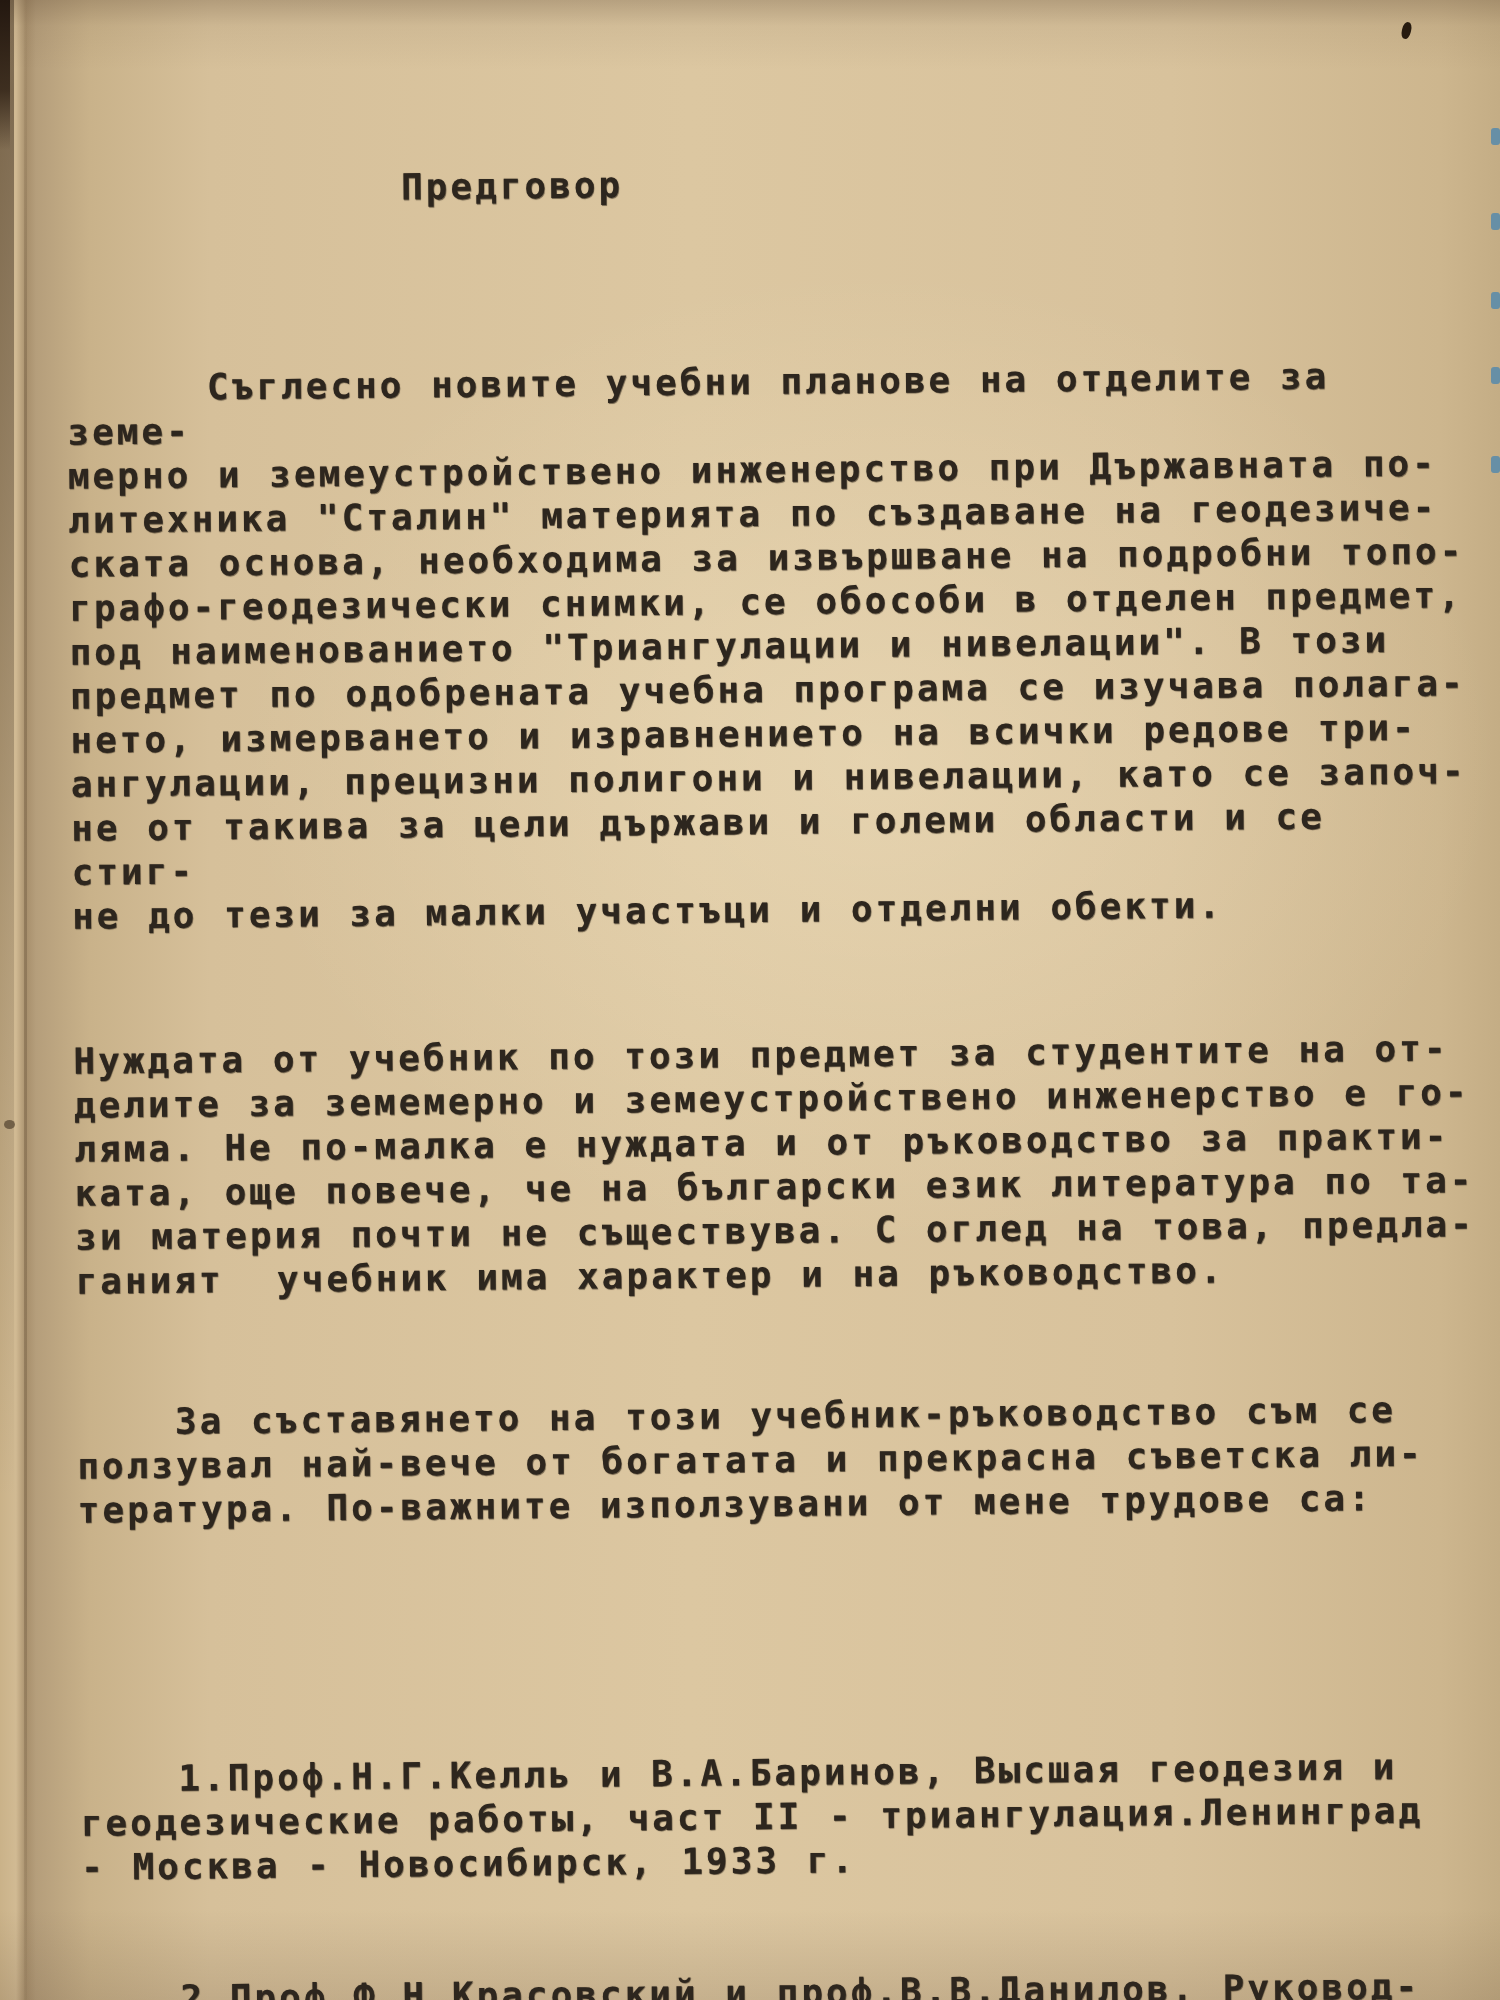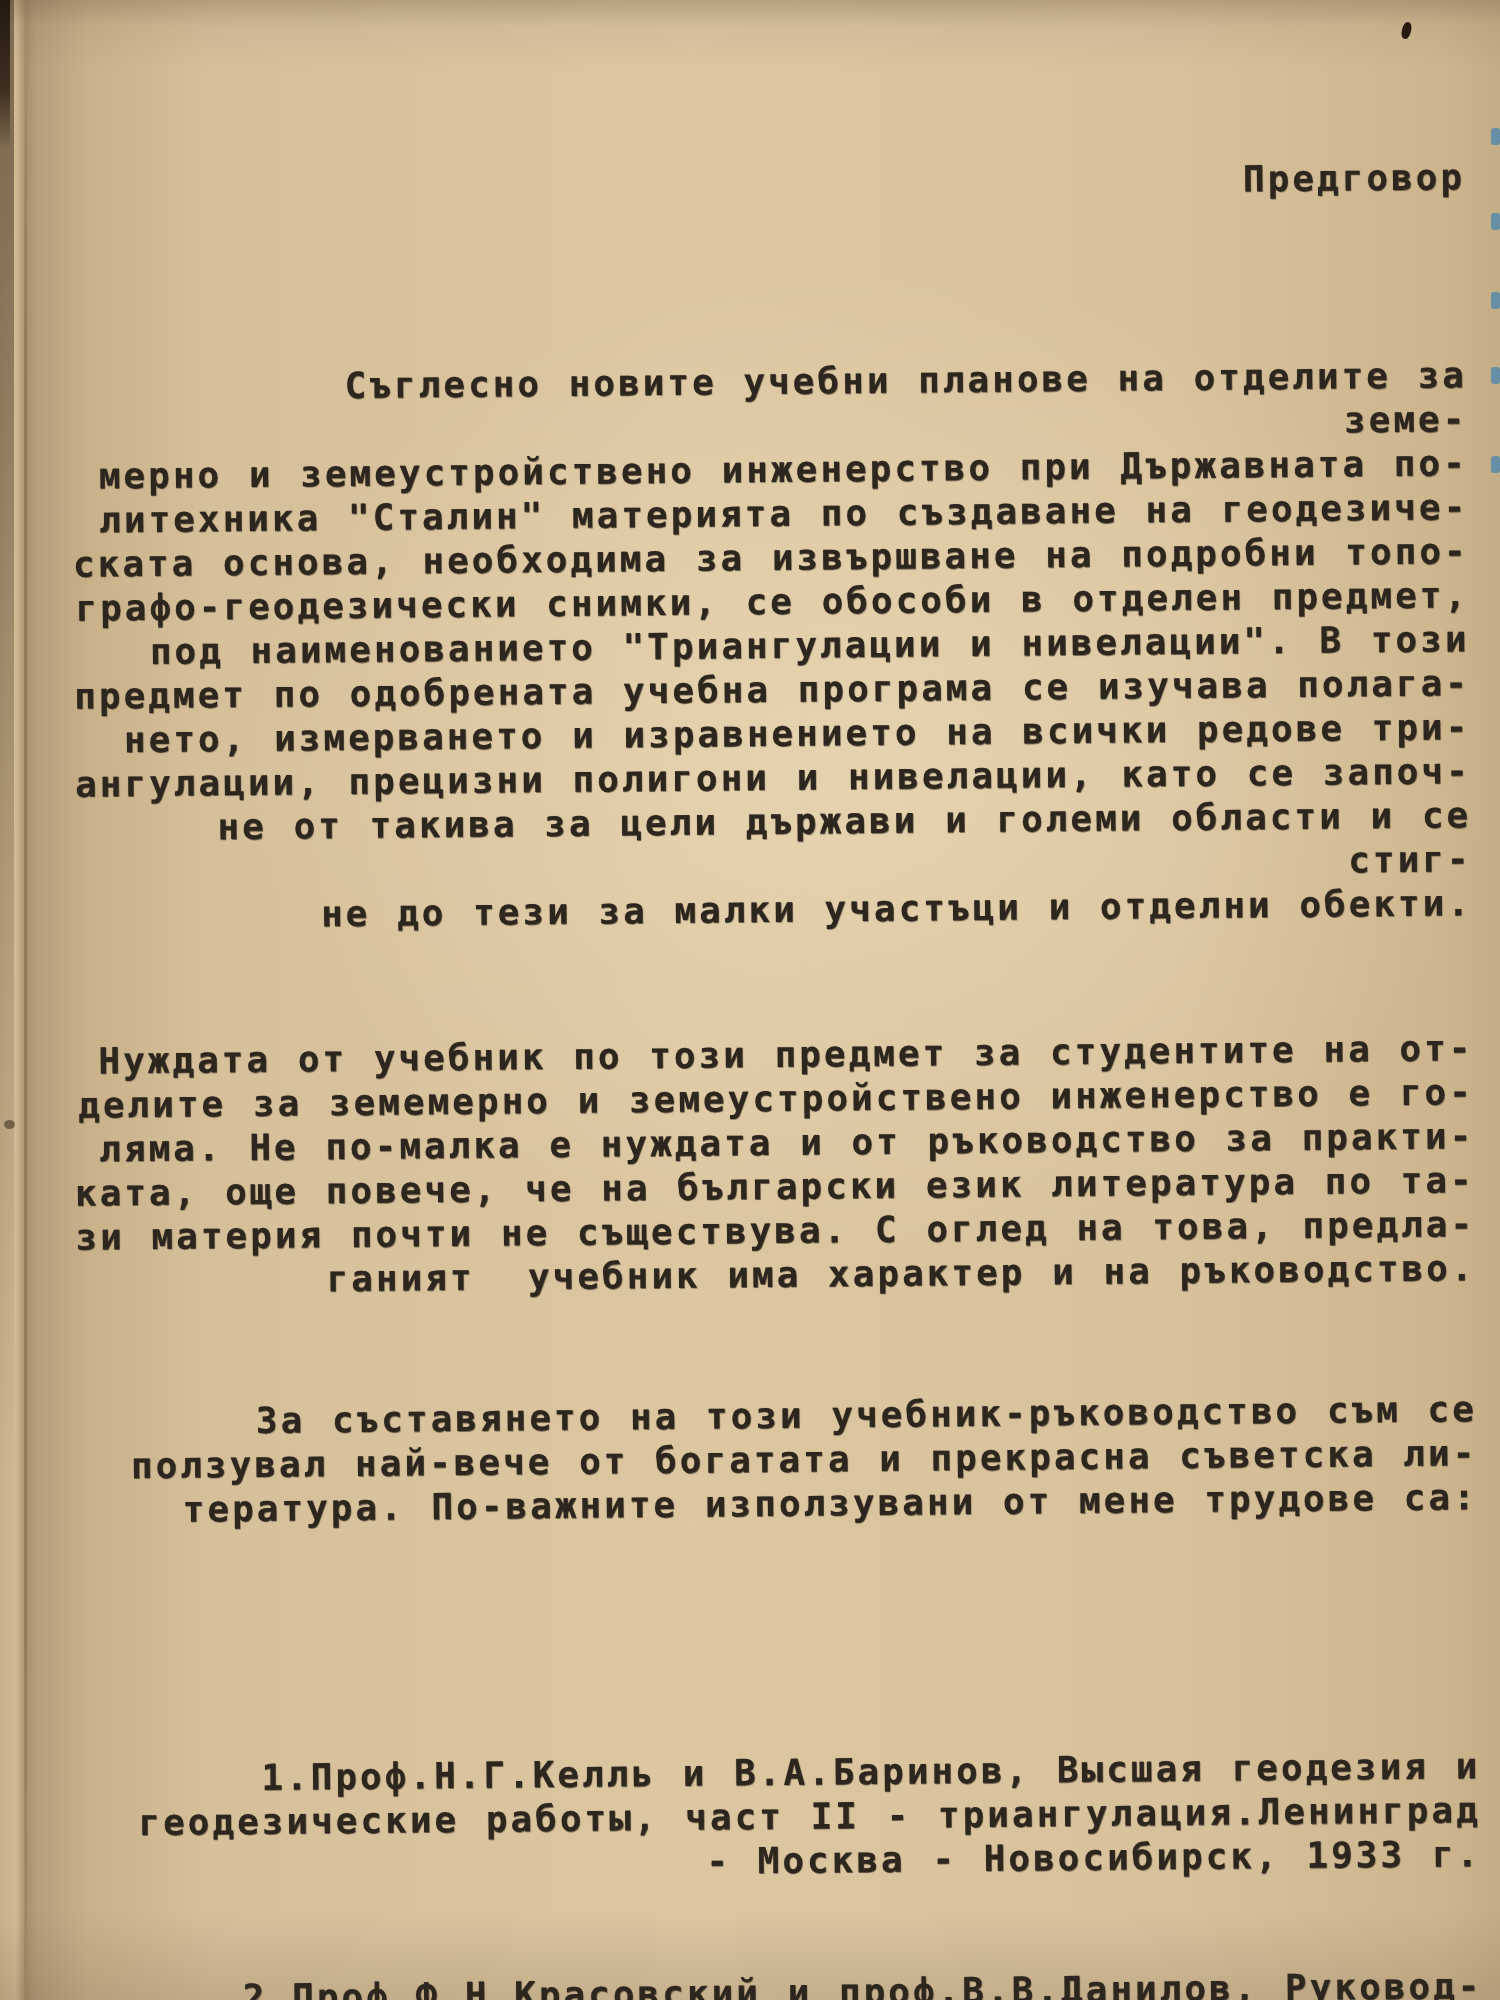--- a/index.html
+++ b/index.html
@@ -17,21 +17,20 @@
     color: #2d261e;
     background:
       radial-gradient(ellipse 900px 700px at 58% 38%, rgba(255,243,212,0.30), rgba(255,243,212,0) 70%),
       linear-gradient(180deg, rgba(96,74,52,0.30) 0px, rgba(96,74,52,0.08) 26px, rgba(96,74,52,0) 70px),
       linear-gradient(0deg, rgba(96,74,52,0.18) 0px, rgba(96,74,52,0) 90px),
       linear-gradient(90deg,
         #cab289 0px, #d1ba93 16px, #a78f6c 26px, #b59e7b 36px,
         #c9b28a 90px, #d6c09a 210px, #dcc7a1 46%, #d8c29c 78%,
         #cdb68e 96%, #c4ad85 100%),
       #d6c09a;
-    text-align: right;
   }
   
   .spine-shadow {
     position: absolute;
     left: 0; top: 0;
     width: 14px; height: 1500px;
     background: linear-gradient(180deg,
       #30221575 0%, #38281a88 6%, #3a2a1c66 30%, #3a2a1c33 60%, rgba(58,42,28,0) 100%);
   }
   .spine-corner {

